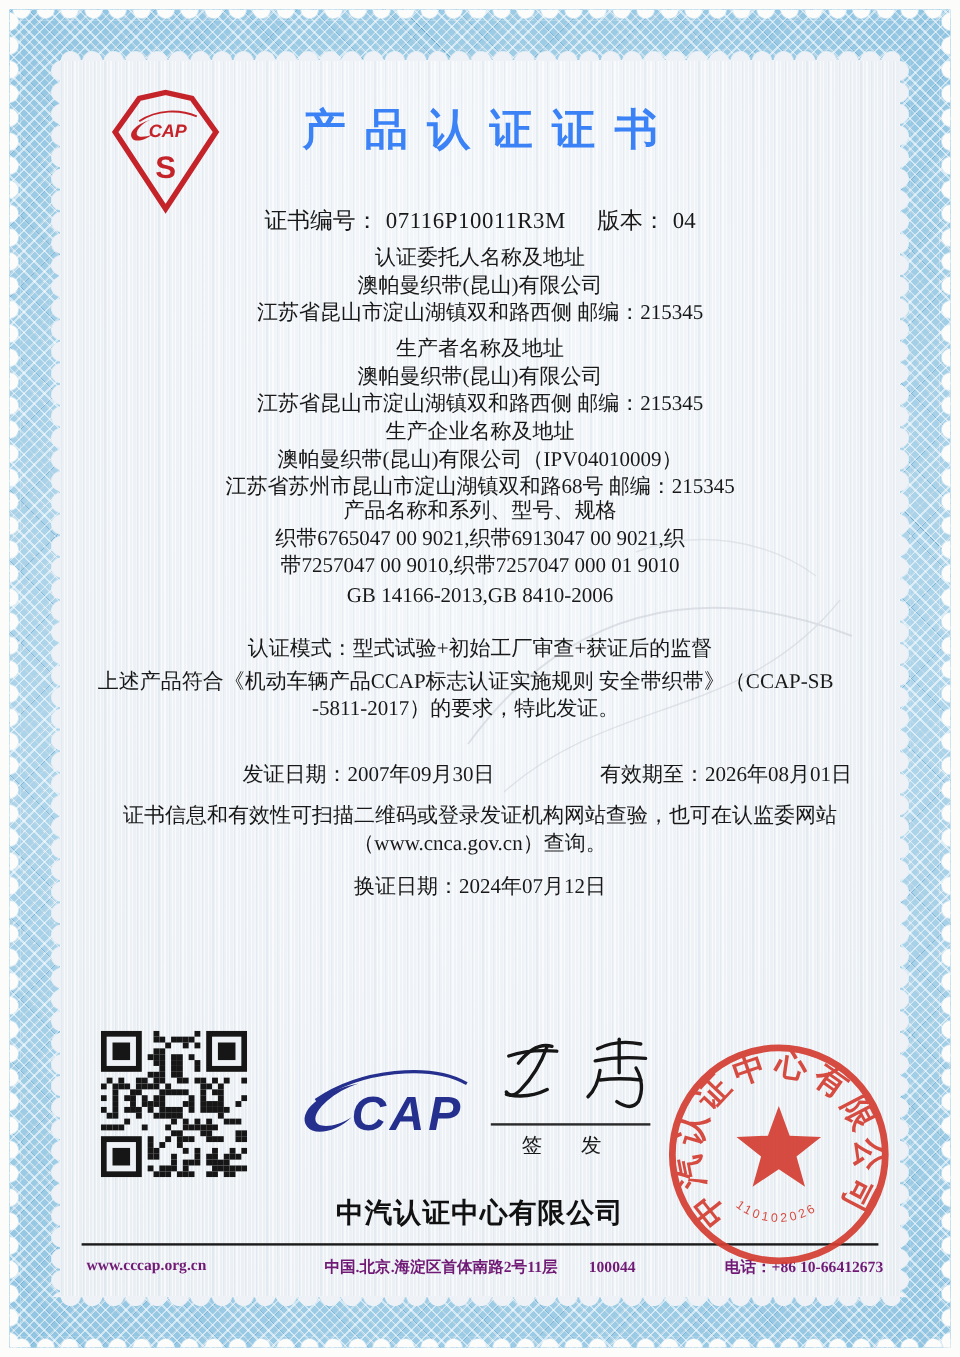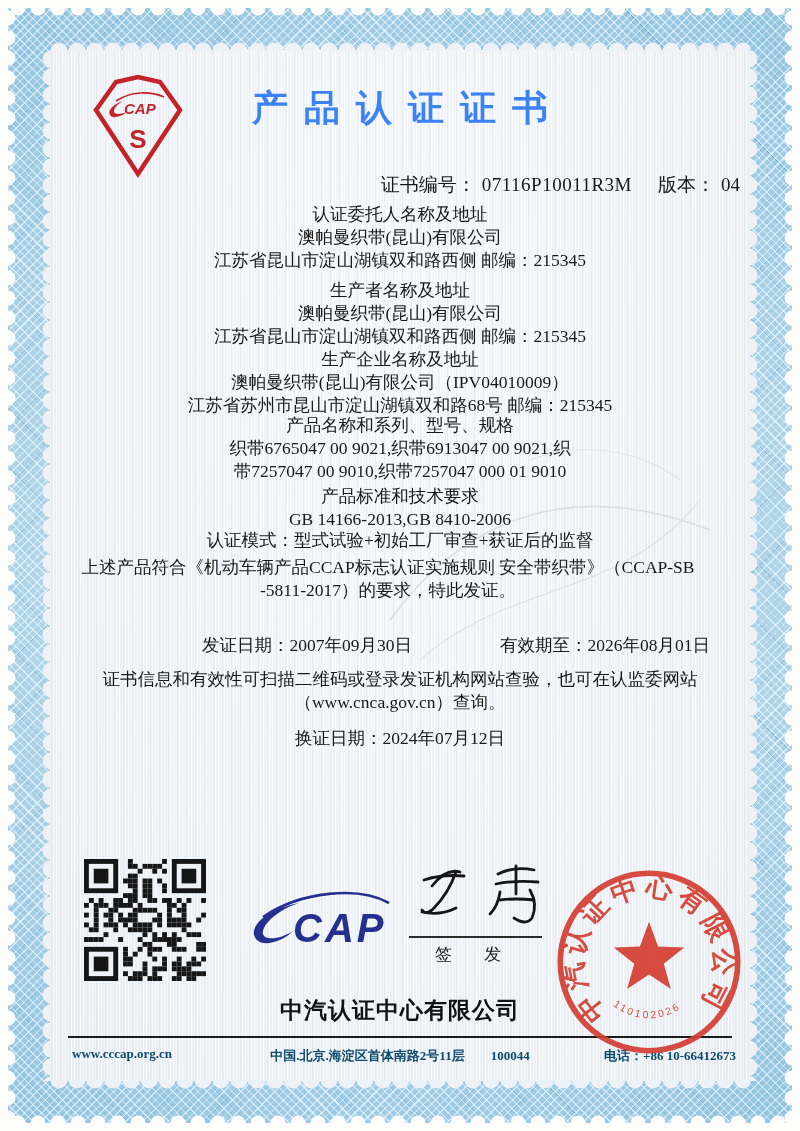--- a/index.html
+++ b/index.html
@@ -36,21 +36,21 @@
       repeating-linear-gradient(90deg, rgba(209,222,233,.35) 0 2px, rgba(255,255,255,0) 2px 9px),
       radial-gradient(ellipse at 50% 30%, #f4f7fa 0%, #e9eef3 100%);
   }
 
   .t{position:absolute;left:60px;width:680px;text-align:center;color:#181818;font-size:17.5px;line-height:23px;}
   .lbl{color:#181818;}
 
   .title{top:86px;font-size:36px;font-weight:700;line-height:44px;letter-spacing:16px;color:#3b82f6;}
   .title span{display:inline-block;margin-right:-16px;}
 
-  .certline{top:173px;font-size:19px;text-align:right;}
+  .certline{top:173px;font-size:19px;}
   .certline .num{margin-left:6px;letter-spacing:.5px;}
   .certline .verl{margin-left:26px;}
   .certline .verv{margin-left:6px;}
 
   .dates{top:610px;height:23px;margin-top:24px;}
   .dates .issue{position:absolute;left:142px;top:0;white-space:nowrap;font-size:17.5px;}
   .dates .expiry{position:absolute;left:440px;top:0;white-space:nowrap;font-size:17.5px;}
 
   .statement{left:28px;width:720px;}
 
@@ -60,21 +60,21 @@
   .ccap-logo{position:absolute;left:237px;top:889px;width:168px;height:64px;}
   .sig{position:absolute;left:412px;top:860px;width:165px;height:72px;}
   .sig-line{position:absolute;left:409px;top:936px;width:133px;height:2px;background:#2a2a2a;}
   .sig-cap{position:absolute;left:400px;top:943px;width:150px;text-align:center;font-size:17px;letter-spacing:14px;color:#181818;}
 
   .seal{position:absolute;left:551px;top:864px;width:196px;height:196px;opacity:.92;z-index:3;}
 
   .company{top:999px;font-size:23px;font-weight:700;font-family:"Liberation Sans",sans-serif;letter-spacing:1px;color:#111;z-index:2;}
   .rule{position:absolute;left:68px;top:1036px;width:664px;height:2px;background:#1b1b1b;z-index:1;}
 
-  .footer{position:absolute;left:0;top:1046px;width:800px;height:20px;font-size:13px;font-weight:600;color:#0c4a6e;z-index:1;}
+  .footer{position:absolute;left:0;top:1046px;width:800px;height:20px;font-size:13px;font-weight:600;color:#701a75;z-index:1;}
   .footer .web{position:absolute;left:72px;top:0;font-family:"Liberation Serif",serif;}
   .footer .mid{position:absolute;left:160px;width:480px;top:1px;text-align:center;}
   .footer .mid .pc{margin-left:26px;}
   .footer .tel{position:absolute;right:64px;top:1px;white-space:nowrap;}
 
   .badge{position:absolute;left:86px;top:68px;width:104px;height:118px;}
   .watermark{position:absolute;left:380px;top:420px;width:340px;height:260px;opacity:.55;z-index:0;}
 </style>
 </head>
 <body>
@@ -129,21 +129,20 @@
     <div>江苏省苏州市昆山市淀山湖镇双和路68号 邮编：215345</div>
   </div>
 
   <div class="t" style="top:414px">
     <div>产品名称和系列、型号、规格</div>
     <div>织带6765047 00 9021,织带6913047 00 9021,织</div>
     <div>带7257047 00 9010,织带7257047 000 01 9010</div>
   </div>
 
   <div class="t" style="top:485px">
-    <div>产品标准和技术要求</div>
     <div>GB 14166-2013,GB 8410-2006</div>
   </div>
 
   <div class="t" style="top:529px">认证模式：型式试验+初始工厂审查+获证后的监督</div>
 
   <div class="t statement" style="top:556px">
     <div>上述产品符合《机动车辆产品CCAP标志认证实施规则 安全带织带》（CCAP-SB</div>
     <div>-5811-2017）的要求，特此发证。</div>
   </div>
 

